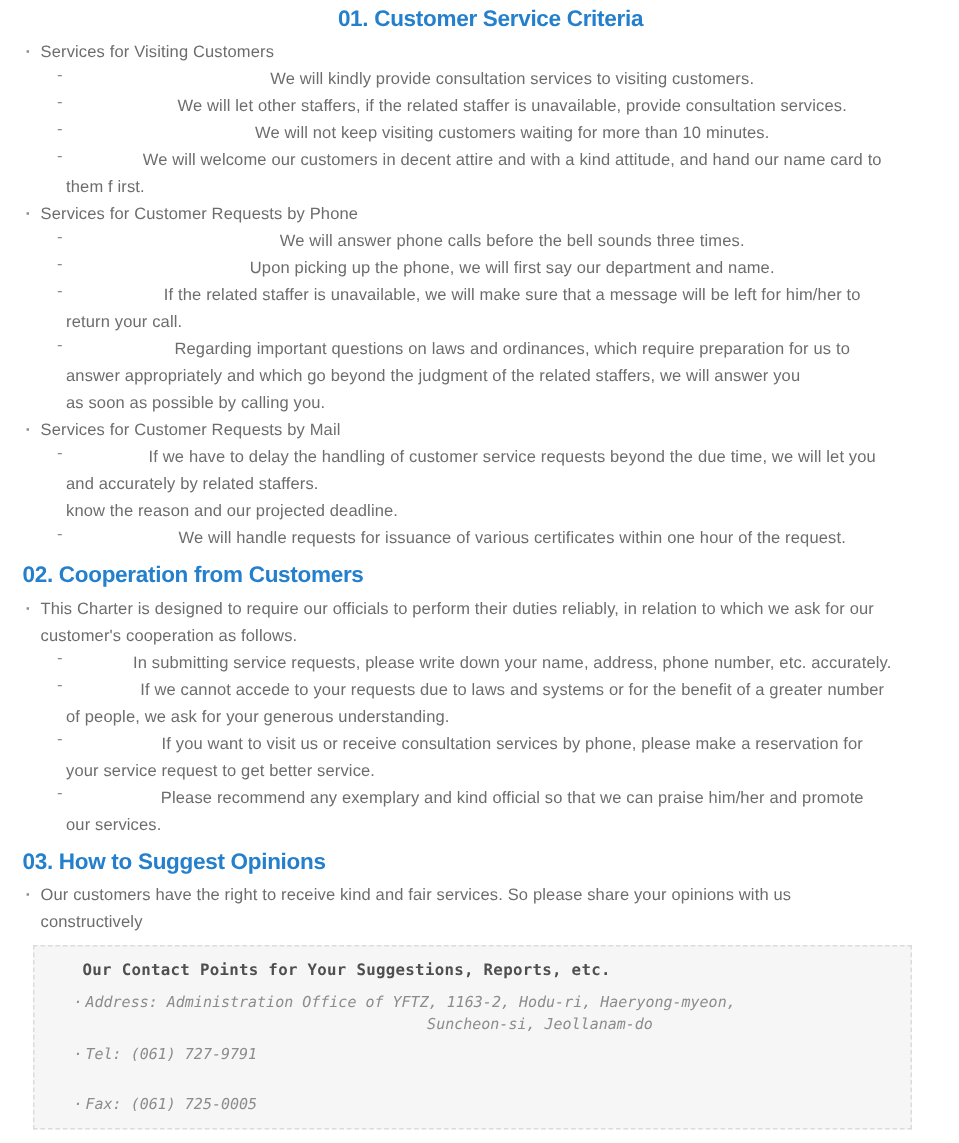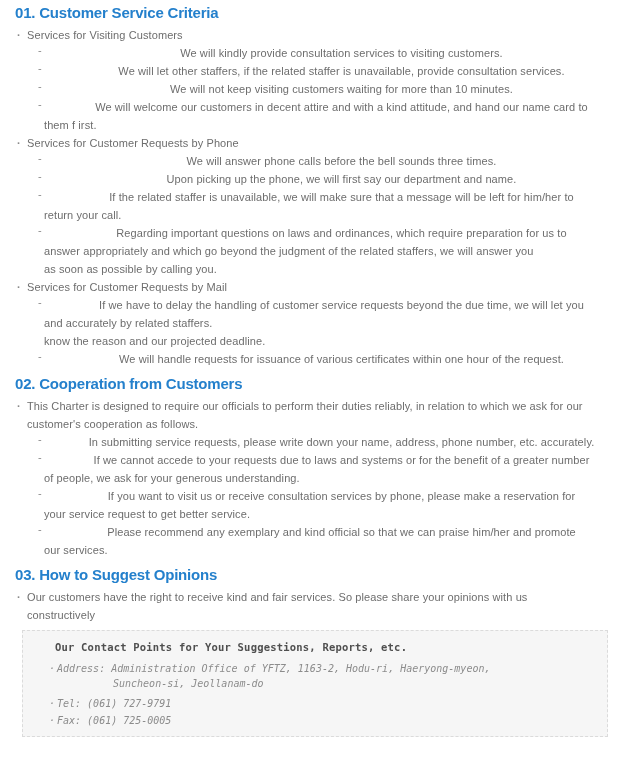--- a/index.html
+++ b/index.html
@@ -15,21 +15,21 @@
   }
   .sec-title {
     font-size: 15px;
     font-weight: bold;
     line-height: 19px;
     letter-spacing: -0.2px;
     color: var(--accent, #2480cc);
     margin: 6px 0 4px 0;
     white-space: nowrap;
   }
-  .sec-title.first { margin-top: 0; }
+  .sec-title.first { margin-top: 0; text-align: center; }
   .line {
     font-size: 11px;
     line-height: 18px;
     color: var(--body-text, #6d6d6d);
     letter-spacing: 0.1px;
     position: relative;
     white-space: nowrap;
   }
   .line.bullet { padding-left: 12px; }
   .line.bullet::before {
@@ -58,37 +58,37 @@
     font-size: 10.5px;
     font-weight: bold;
     line-height: 14px;
     letter-spacing: 0.2px;
     color: var(--box-title-text, #4f4f4f);
     margin: 0 0 7px 6px;
     white-space: nowrap;
   }
   .cb-block { margin-bottom: 5px; }
   .cb-block:last-child { margin-bottom: 0; }
-  .cb-block.tight { margin-bottom: 2px; }
+  .cb-block.tight { margin-bottom: 18px; }
   .cb-line {
     font-family: "DejaVu Sans Mono", monospace;
     font-size: 10px;
     line-height: 15px;
     color: var(--box-body-text, #8c8c8c);
     position: relative;
     padding-left: 8px;
     white-space: nowrap;
     font-style: italic;
   }
   .cb-line.first::before {
     content: "\00B7";
     position: absolute; left: 0; top: 0;
     color: var(--box-body-text, #8c8c8c);
   }
-  .cb-line.cont { padding-left: 64px; }
+  .cb-line.cont { padding-left: 64px; text-align: center; }
 </style>
 </head>
 <body>
 
 <div class="page">
   <div id="sections">
       <div class="sec-title first">01. Customer Service Criteria</div>
       <div class="line bullet">Services for Visiting Customers</div>
       <div class="line dash">We will kindly provide consultation services to visiting customers.</div>
       <div class="line dash">We will let other staffers, if the related staffer is unavailable, provide consultation services.</div>

